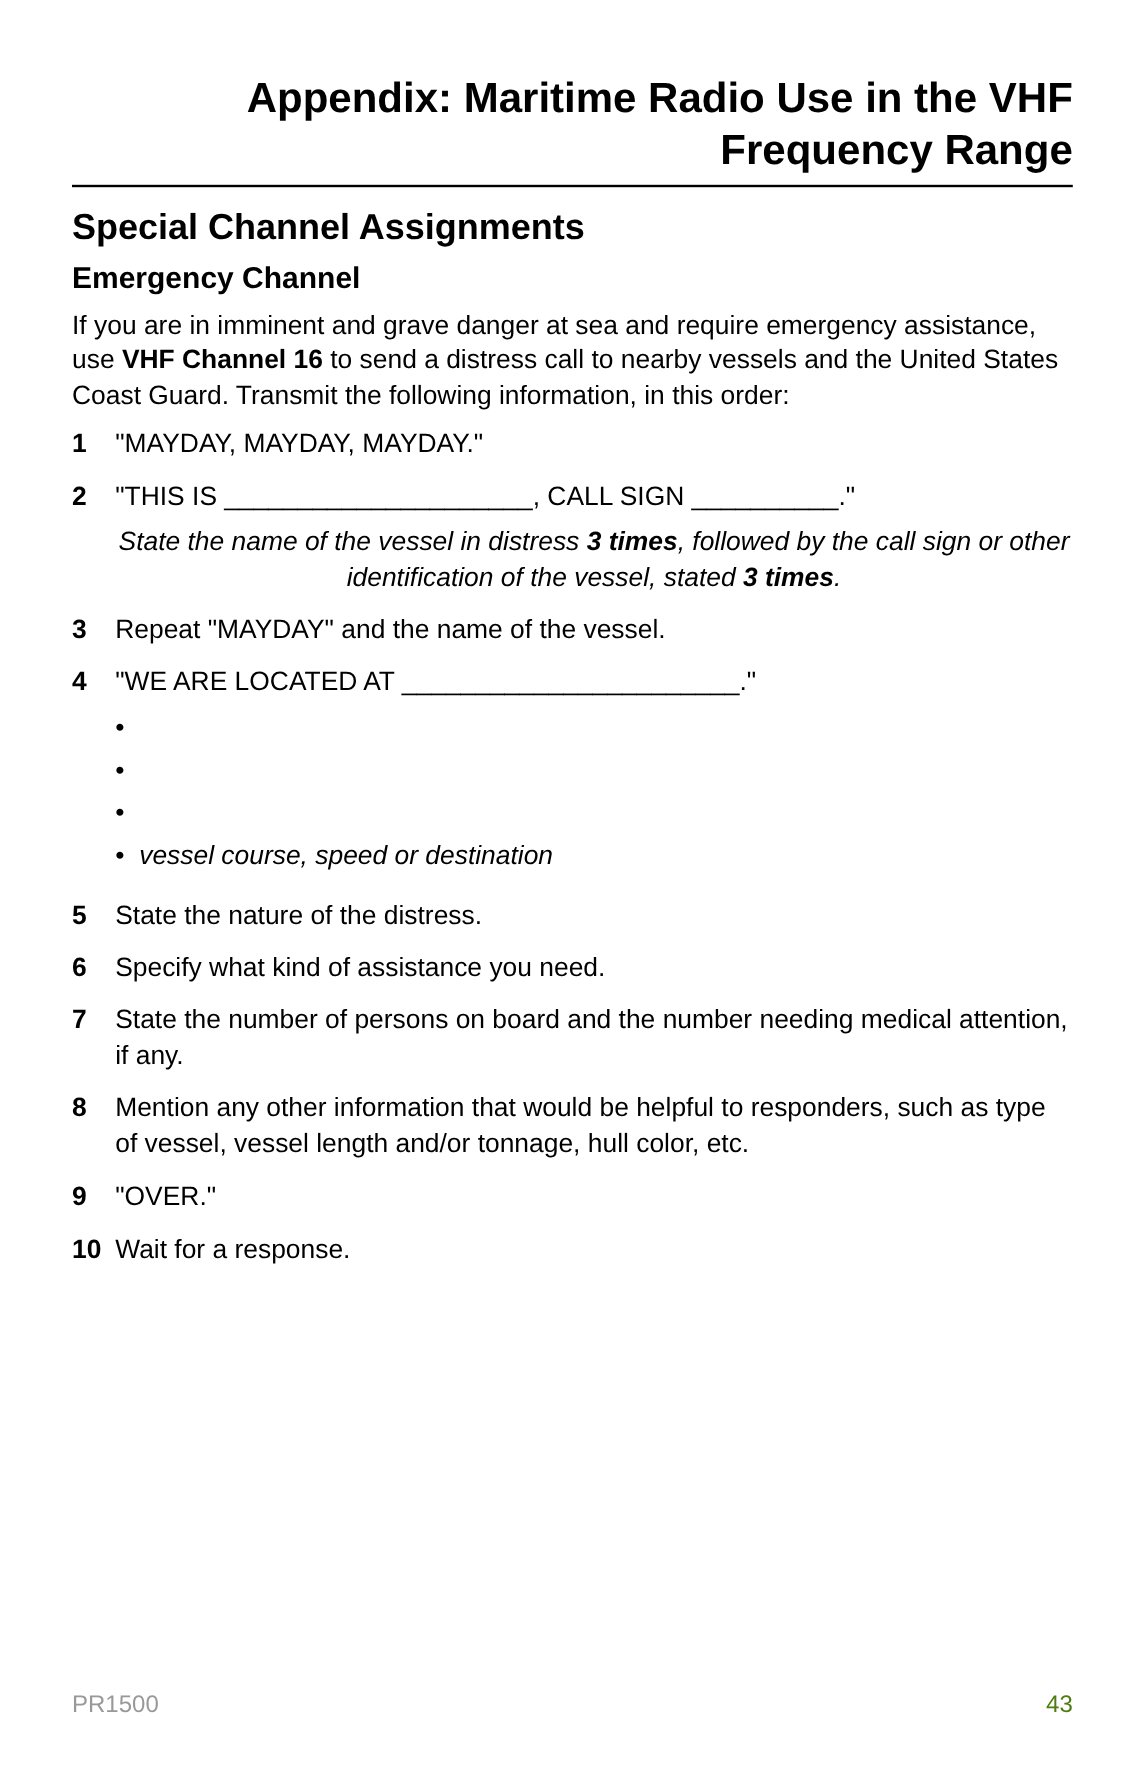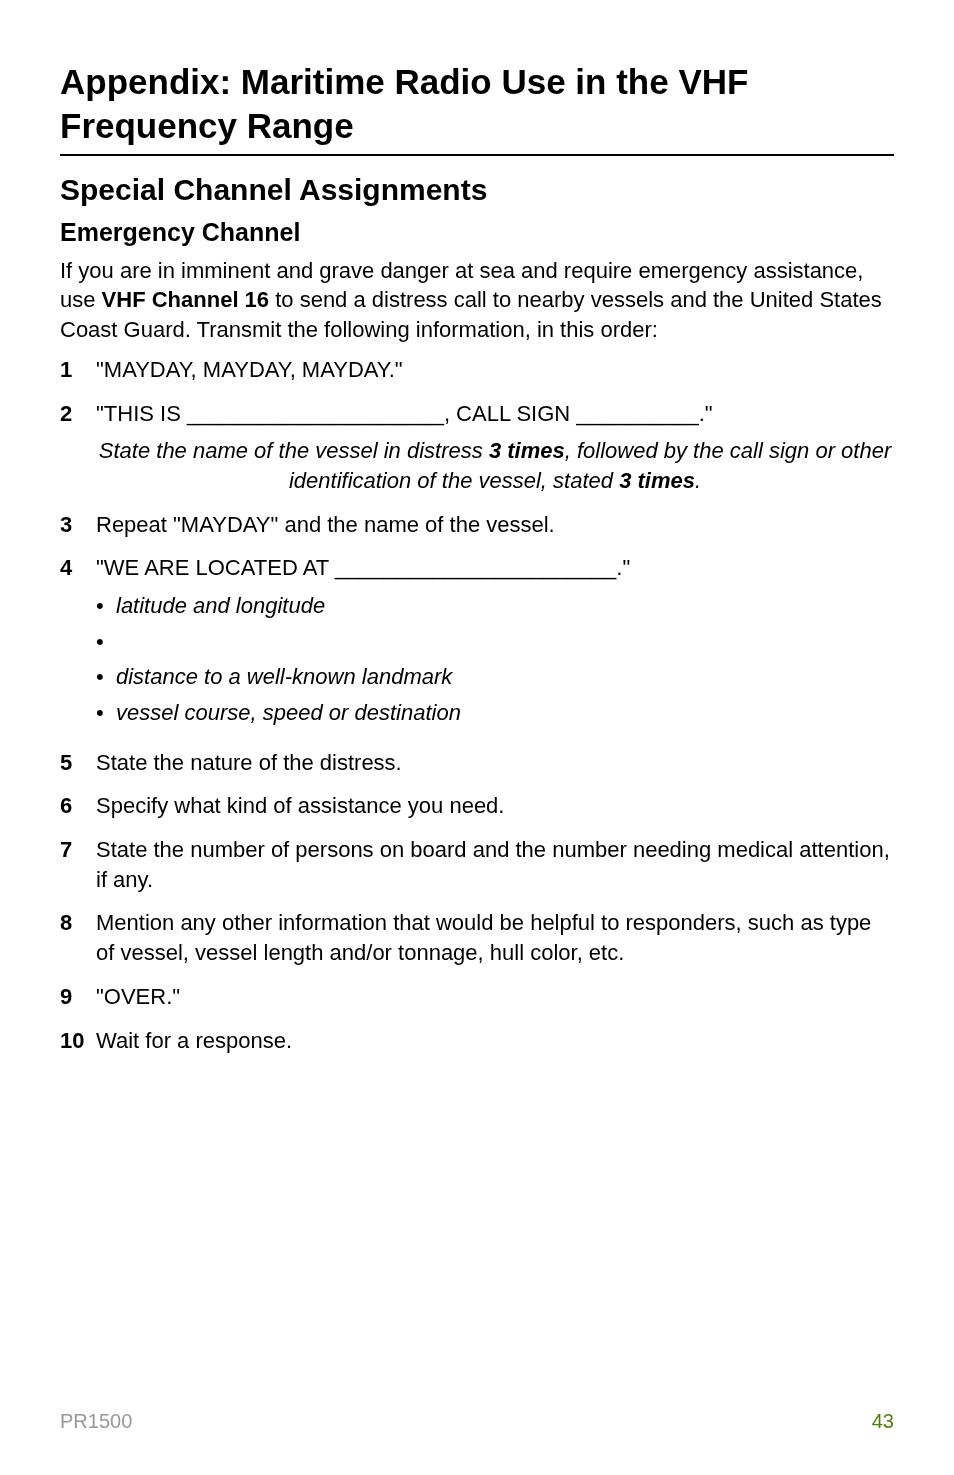--- a/index.html
+++ b/index.html
@@ -11,20 +11,21 @@
     height: 1475px;
     box-sizing: border-box;
     position: relative;
     line-height: 1.35;
   }
   h1.appendix-title {
     font-size: 35px;
     font-weight: bold;
     margin: 0 0 6px 0;
     line-height: 1.25;
+    text-align: right;
   }
   .title-rule {
     border: none;
     border-top: 2px solid #000;
     margin: 0 0 14px 0;
   }
   h2.section-title {
     font-size: 30px;
     font-weight: bold;
     margin: 0 0 6px 0;
@@ -133,28 +134,26 @@
     <span class="content">Repeat "MAYDAY" and the name of the vessel.</span>
   </li>
 
   <li>
     <span class="num">4</span>
     <span class="content">
       <span>"WE ARE LOCATED AT _______________________."</span>
       <ul class="sub-bullets">
         <li>
             <span class="bullet">•</span>
-            <span>latitude and longitude</span>
           </li>
         <li>
             <span class="bullet">•</span>
           </li>
         <li>
             <span class="bullet">•</span>
-            <span>distance to a well-known landmark</span>
           </li>
         <li>
             <span class="bullet">•</span>
             <span>vessel course, speed or destination</span>
           </li>
       </ul>
     </span>
   </li>
 
   <li>

